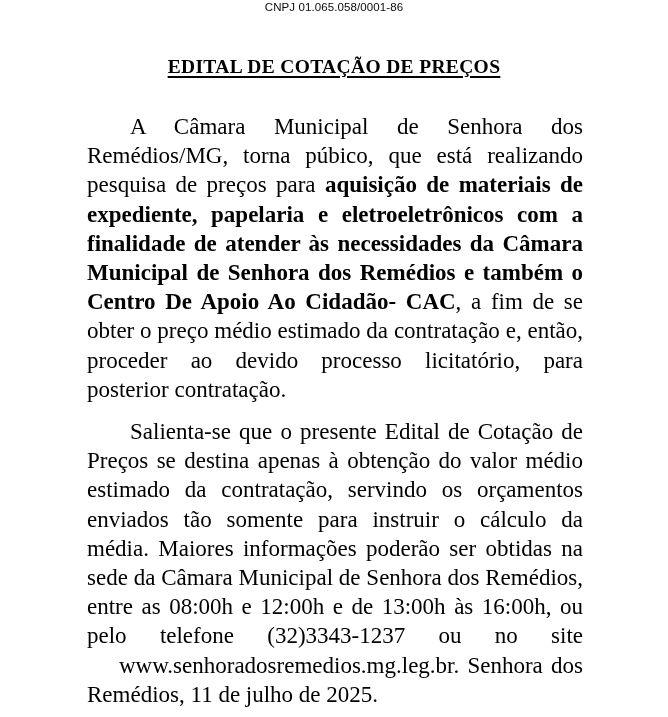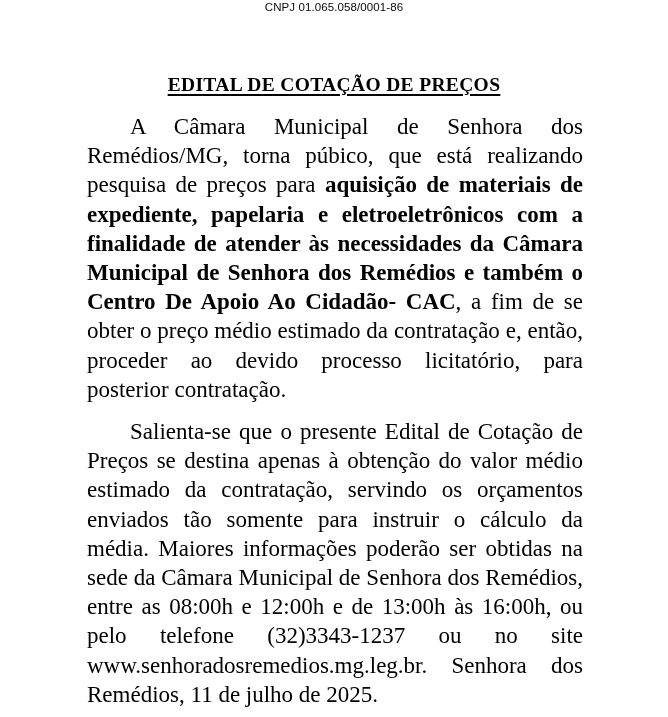--- a/index.html
+++ b/index.html
@@ -37,21 +37,21 @@
     font-size: 11.5px;
     letter-spacing: 0.1px;
     line-height: 14px;
     color: #0a0a0a;
     white-space: nowrap;
   }
 
   
   .doc-title-wrap {
     position: absolute;
-    top: 60px;
+    top: 42px;
     left: 0;
     width: 668px;
     text-align: center;
   }
   .doc-title {
     display: inline-block;
     font-family: "Liberation Serif", "DejaVu Serif", serif;
     font-size: 19.5px;
     font-weight: bold;
     letter-spacing: 0.35px;
@@ -84,20 +84,21 @@
   p.para:last-child {
     margin-bottom: 0;
   }
   p.para b,
   p.para strong {
     font-weight: bold;
   }
   
   .nowrap-url {
     white-space: nowrap;
+    margin-left: 32px;
   }
 </style>
 </head>
 <body>
 
 <div class="page">
 
   <div class="doc-header">
     <div class="cnpj-line">CNPJ 01.065.058/0001-86</div>
   </div>

